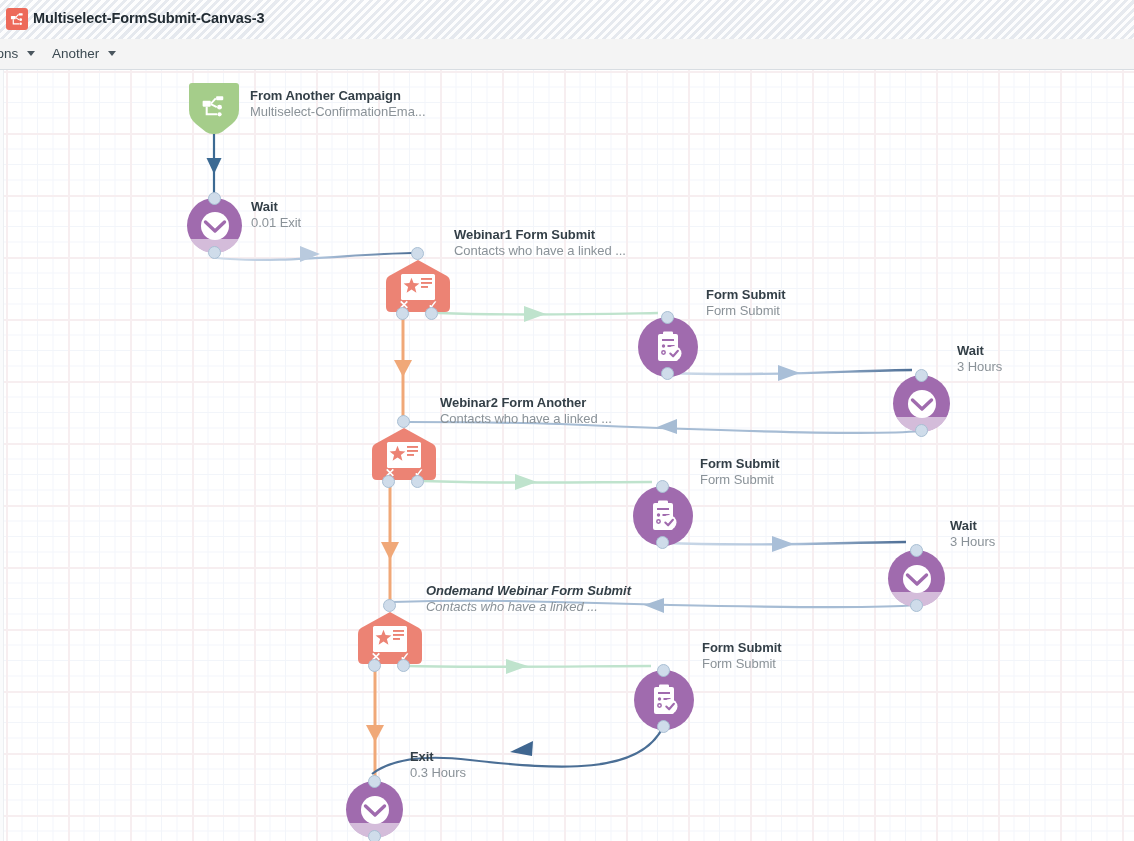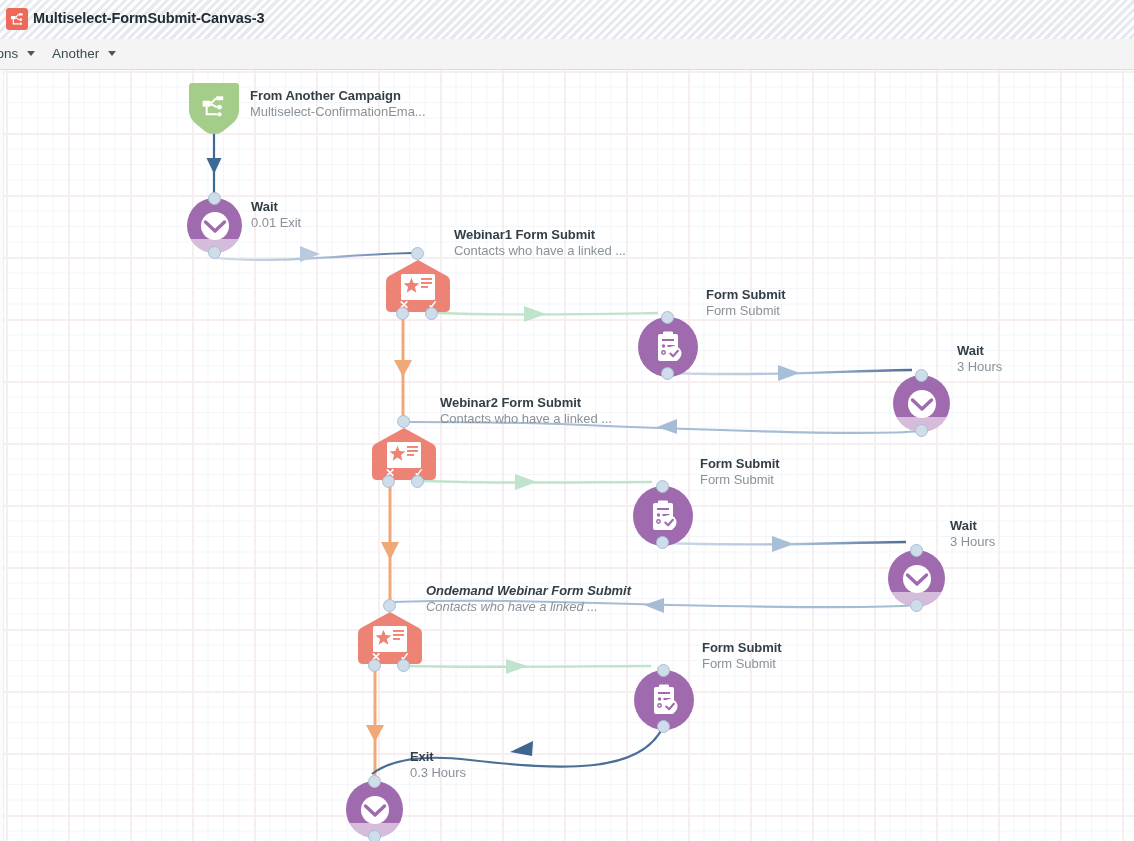--- a/index.html
+++ b/index.html
@@ -337,21 +337,21 @@
         <rect x="21" y="5" width="11" height="1.9" fill="#ec8374"></rect>
         <rect x="21" y="9" width="11" height="1.9" fill="#ec8374"></rect>
         <rect x="21" y="13" width="7" height="1.9" fill="#ec8374"></rect>
       </svg>
       <span class="mk" style="left:14px; top:40px;">✕</span>
       <span class="mk" style="left:43px; top:40px;">✓</span>
       <div class="port" style="left:11px; top:48px;"></div>
       <div class="port" style="left:40px; top:48px;"></div>
       <div class="port" style="left:26px; top:-12px;"></div>
       <div class="label" style="left:69px; top:68px; transform:translateY(-100px);">
-        <span class="ttl">Webinar2 Form Submit</span>
+        <span class="ttl">Webinar2 Form Another</span>
         <span class="sub">Contacts who have a linked ...</span>
       </div>
     </div>
 
     <div class="node" style="left:633px; top:416px;">
       <div class="circ" style="left:0; top:0; width:60px; height:60px;">
         <svg class="ico" width="34" height="34" viewBox="0 0 34 34">
           <rect x="7" y="4" width="20" height="27" rx="2" fill="#fff"></rect>
           <rect x="12" y="1.5" width="10" height="4.5" rx="1.2" fill="#fff"></rect>
           <rect x="11" y="9" width="12" height="2" fill="#a06bae"></rect>

